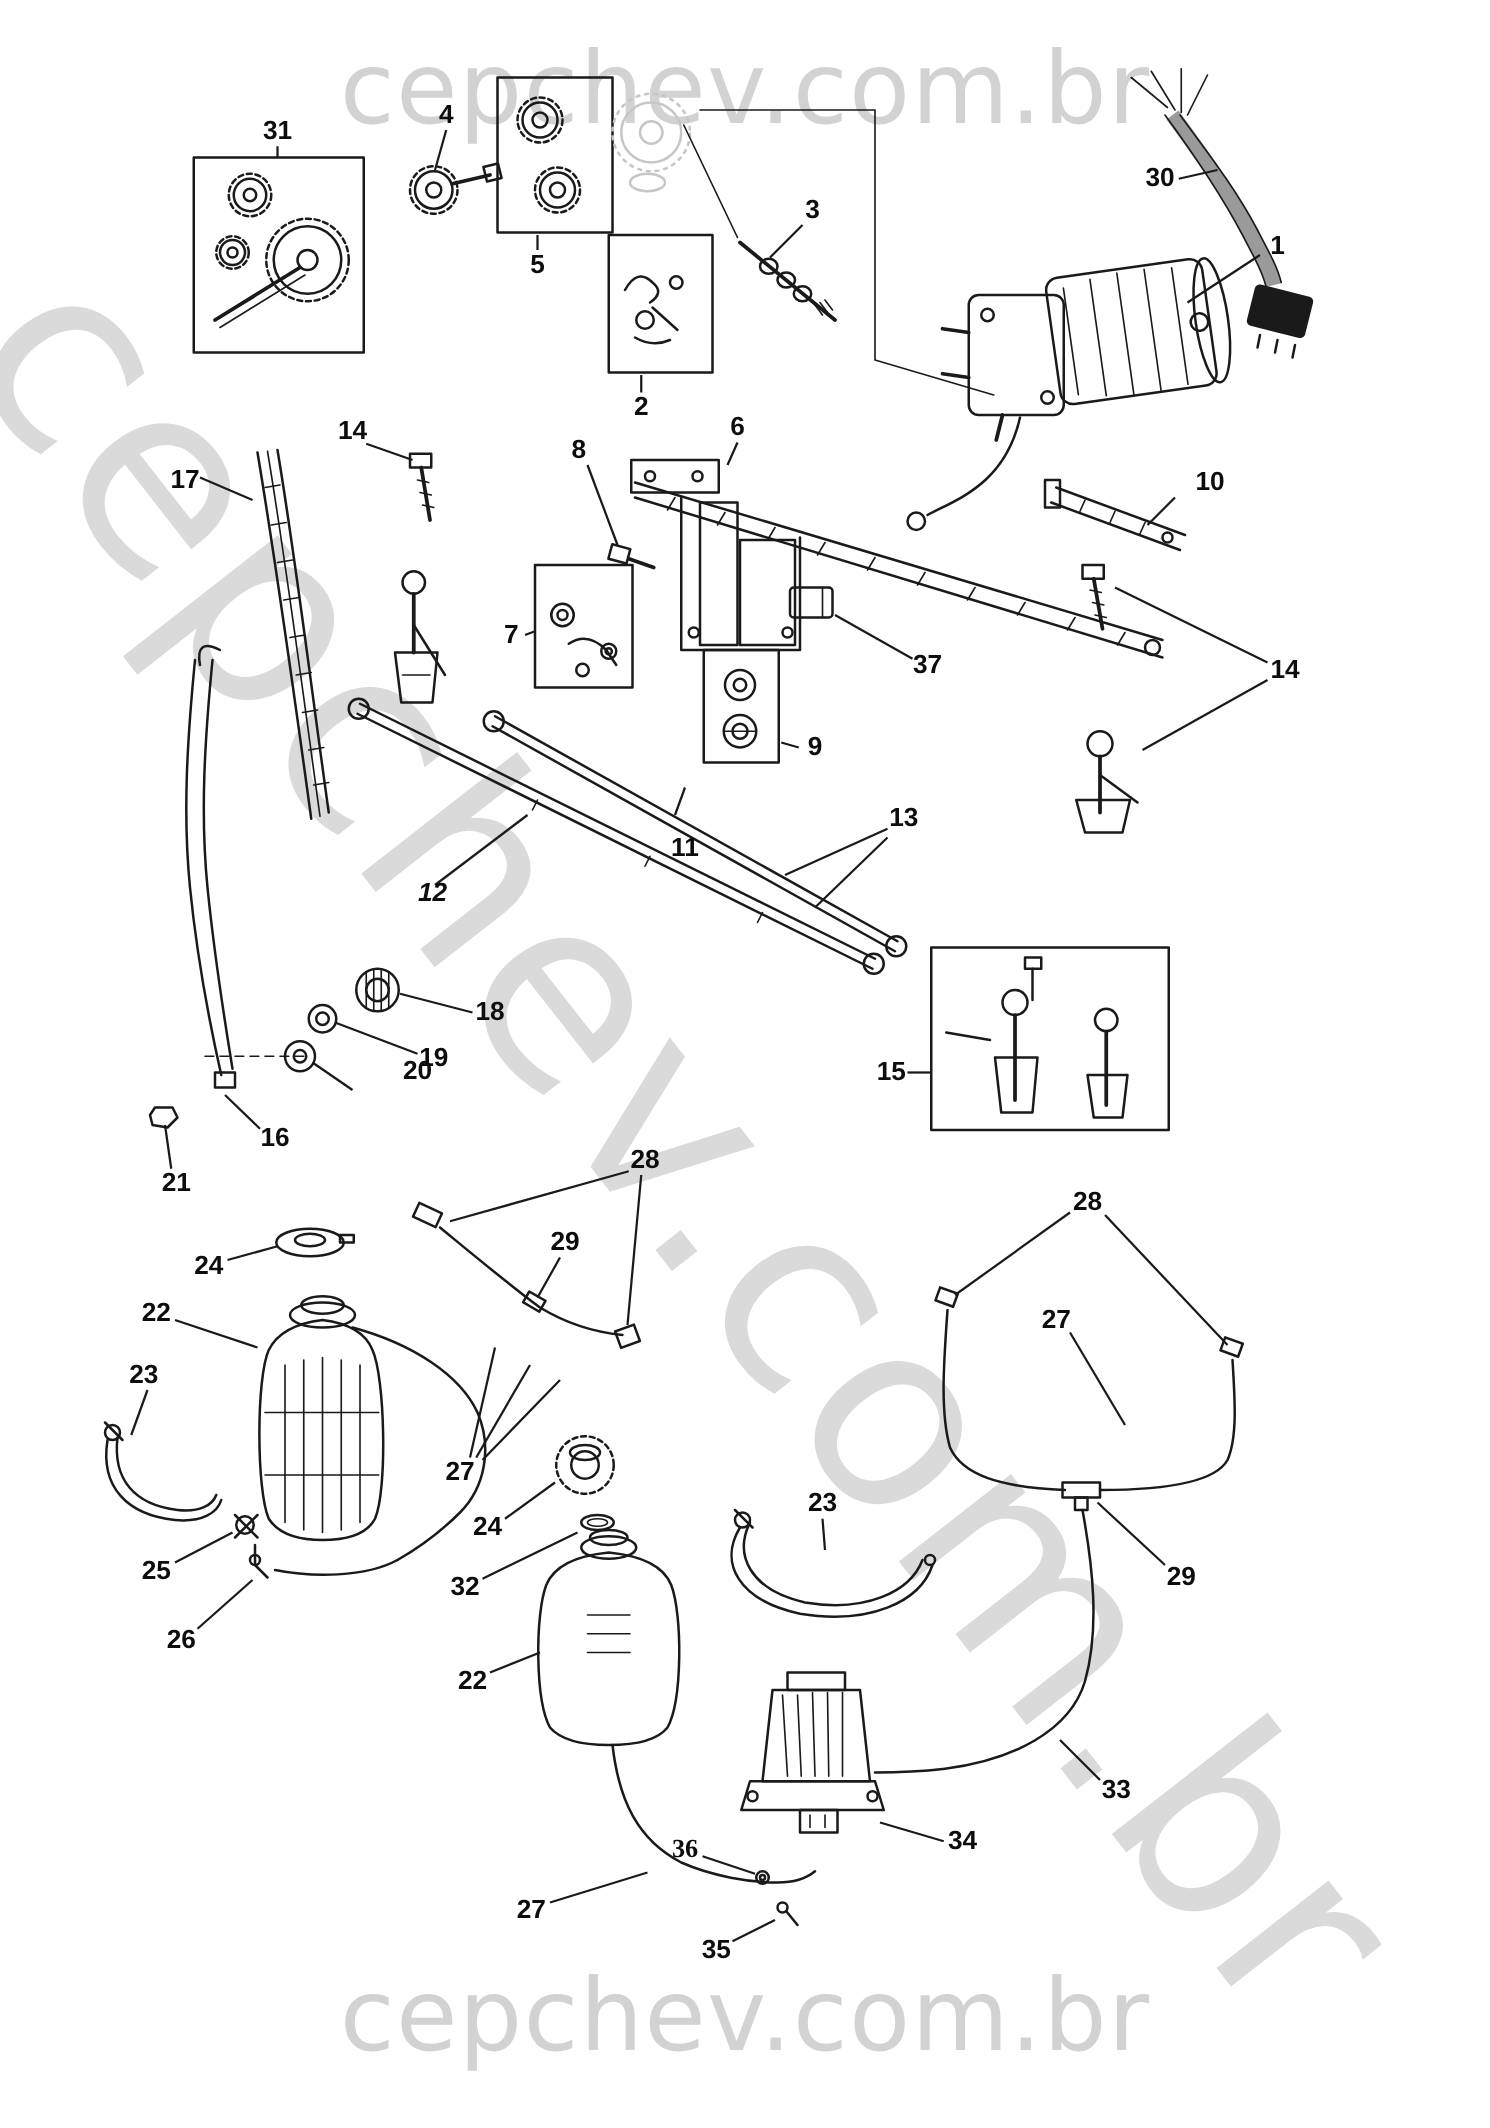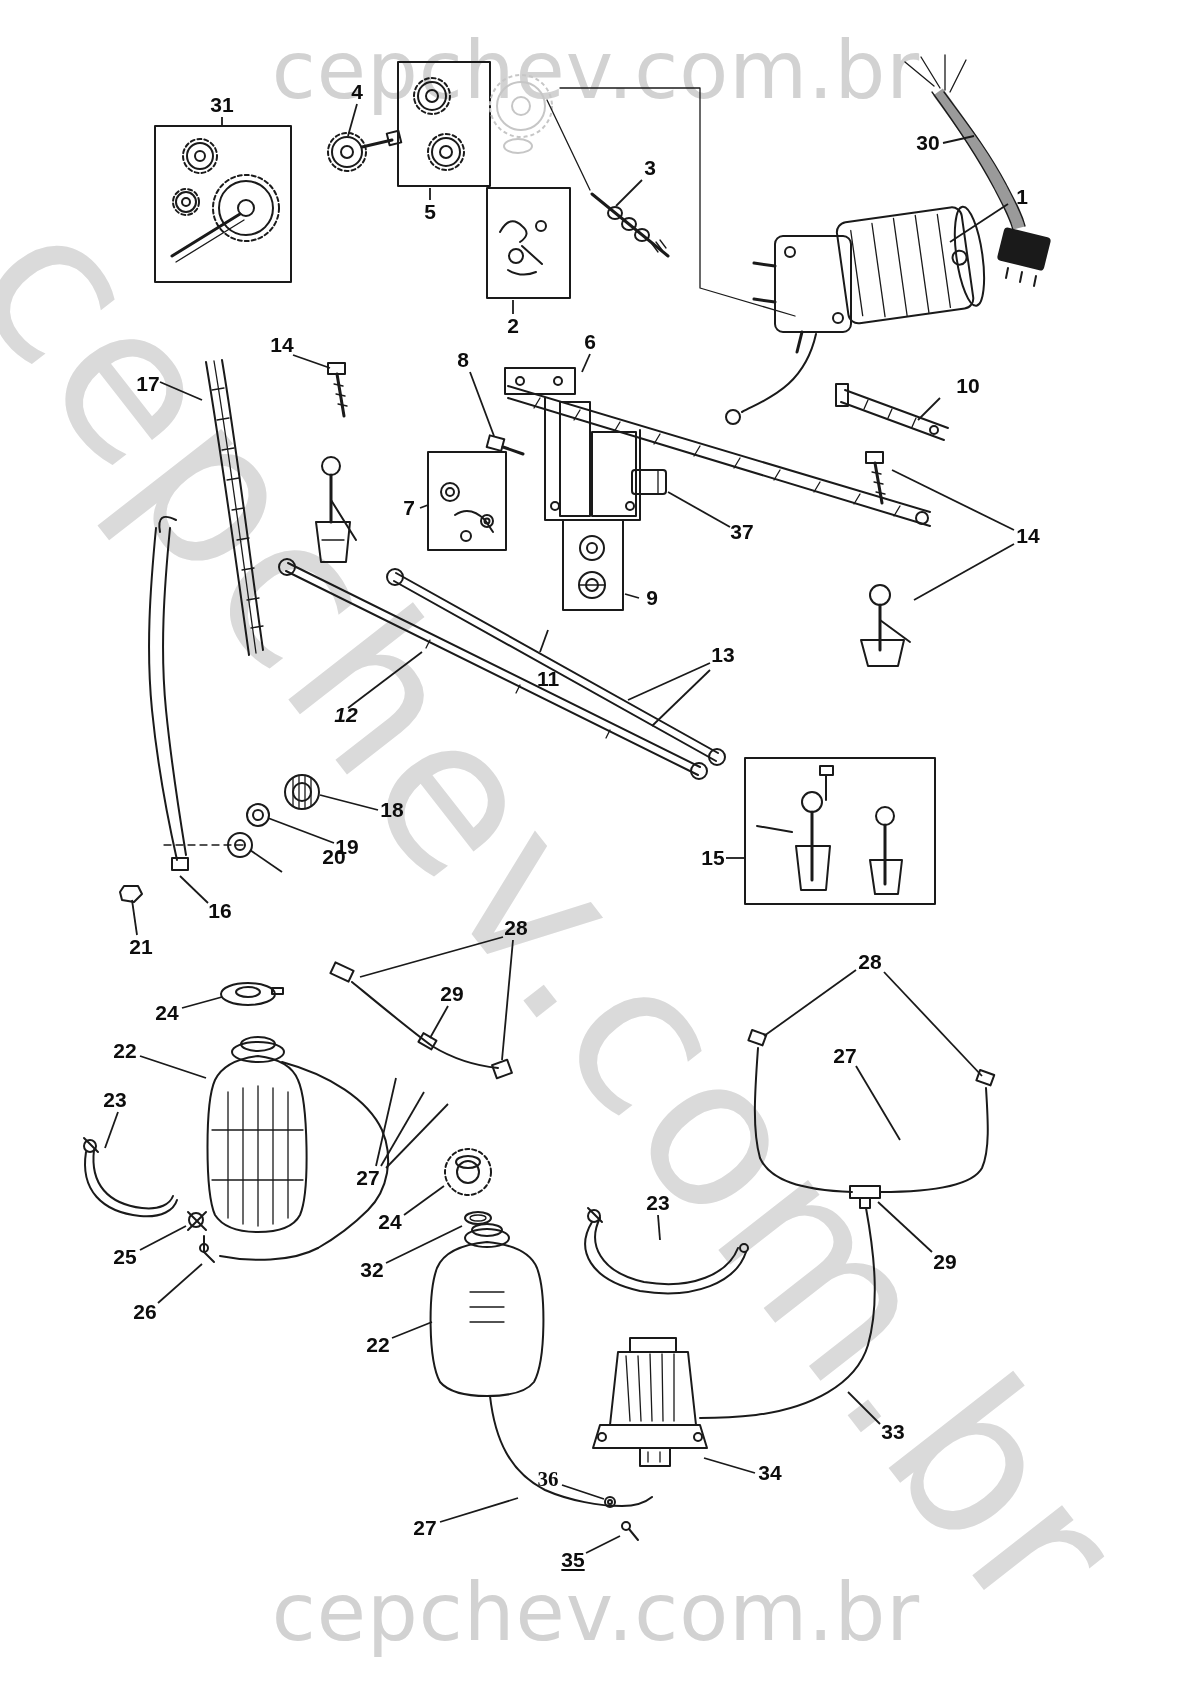--- a/index.html
+++ b/index.html
@@ -450,16 +450,16 @@
       <div class="part-label" style="left: 125px; top: 1257px;">25</div>
       <div class="part-label" style="left: 372px; top: 1270px;">32</div>
       <div class="part-label" style="left: 145px; top: 1312px;">26</div>
       <div class="part-label" style="left: 658px; top: 1203px;">23</div>
       <div class="part-label" style="left: 378px; top: 1345px;">22</div>
       <div class="part-label" style="left: 945px; top: 1262px;">29</div>
       <div class="part-label" style="left: 893px; top: 1432px; text-align: center;">33</div>
       <div class="part-label" style="left: 548px; top: 1479px; font-family: Liberation Serif, serif;">36</div>
       <div class="part-label" style="left: 770px; top: 1473px;">34</div>
       <div class="part-label" style="left: 425px; top: 1528px;">27</div>
-      <div class="part-label" style="left: 573px; top: 1560px; text-decoration: underline;">35</div>
+      <div class="part-label" style="left: 573px; top: 1560px;">35</div>
     </div>
 
 </div>
 
 </body></html>

